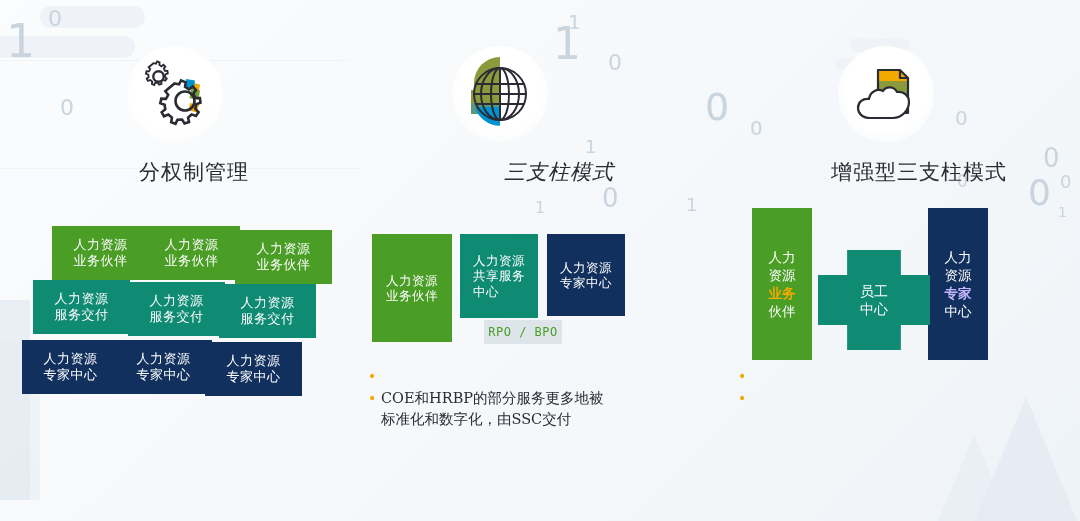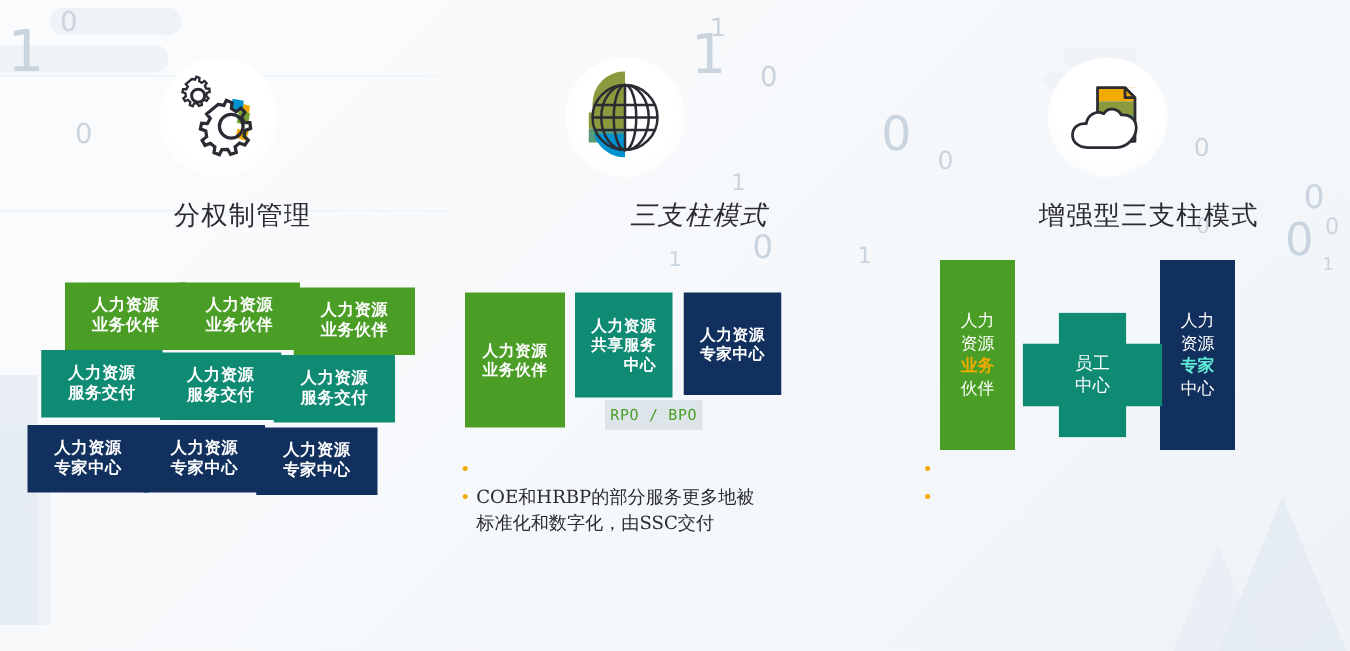--- a/index.html
+++ b/index.html
@@ -73,28 +73,27 @@
     white-space: nowrap;
     padding-left: 28px;
   }
 
   
   .box {
     position: absolute;
     display: flex;
     align-items: center;
     justify-content: center;
-    text-align: right;
+    text-align: left;
     color: #ffffff;
     font-family: "DejaVu Serif", "Liberation Serif", serif;
     font-size: 13px;
     line-height: 1.22;
     letter-spacing: .5px;
     white-space: pre-line;
-    font-weight: bold;
   }
   .green { background: #4a9e26; }
   .teal  { background: #0f8a73; }
   .navy  { background: #11305e; }
   .box.small { font-size: 12.5px; }
 
   .rpo {
     position: absolute;
     background: #dde5eb;
     color: #4a9e26;
@@ -108,21 +107,21 @@
   .pillar {
     position: absolute;
     display: flex; align-items: center; justify-content: center;
     text-align: center;
     color: #fff;
     font-family: "DejaVu Serif", "Liberation Serif", serif;
     font-size: 13.5px;
     line-height: 1.35;
     white-space: pre-line;
   }
-  .pillar .hl { color: #5eead4; font-weight: 700; }
+  .pillar .hl { color: #c4b5fd; font-weight: 700; }
   .pillar .hl-y { color: #f2a900; font-weight: 700; }
   .cross {
     position: absolute;
     background: #0f8a73;
     display: flex; align-items: center; justify-content: center;
     color: #fff;
     font-family: "DejaVu Serif", "Liberation Serif", serif;
     font-size: 14px;
     line-height: 1.3;
     text-align: center;

